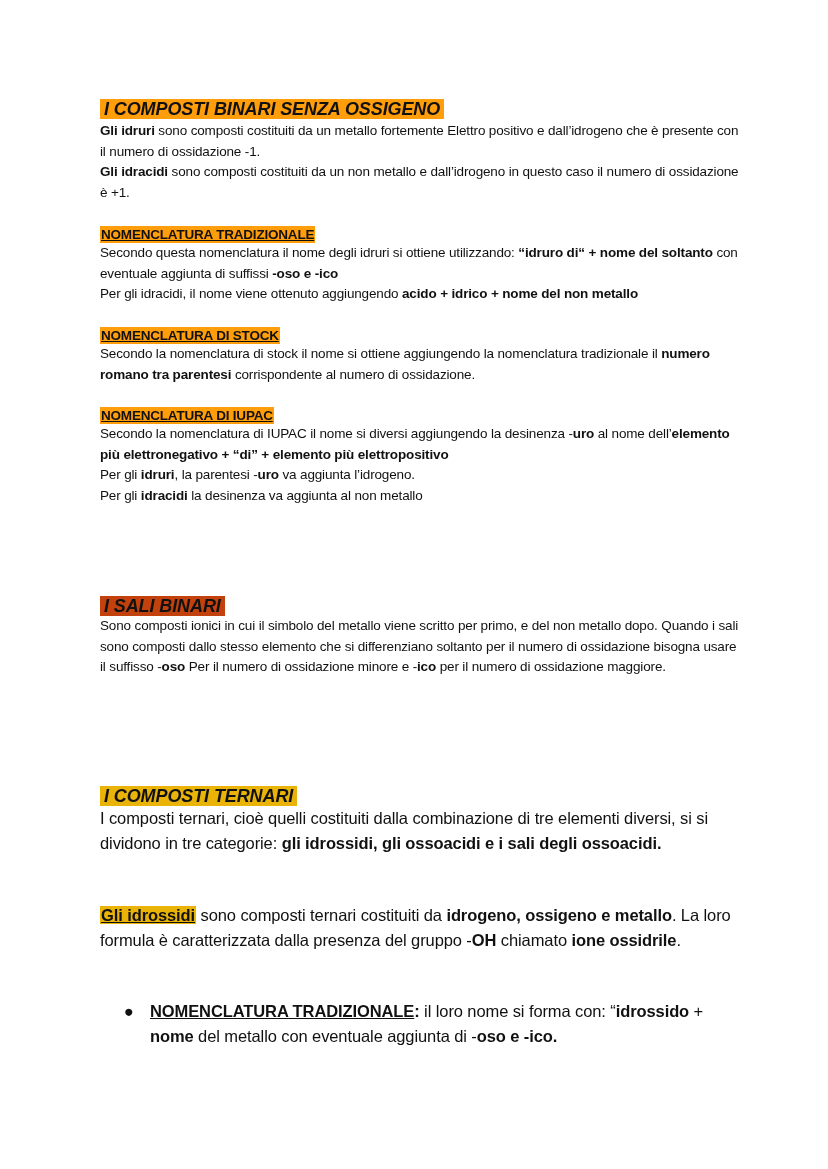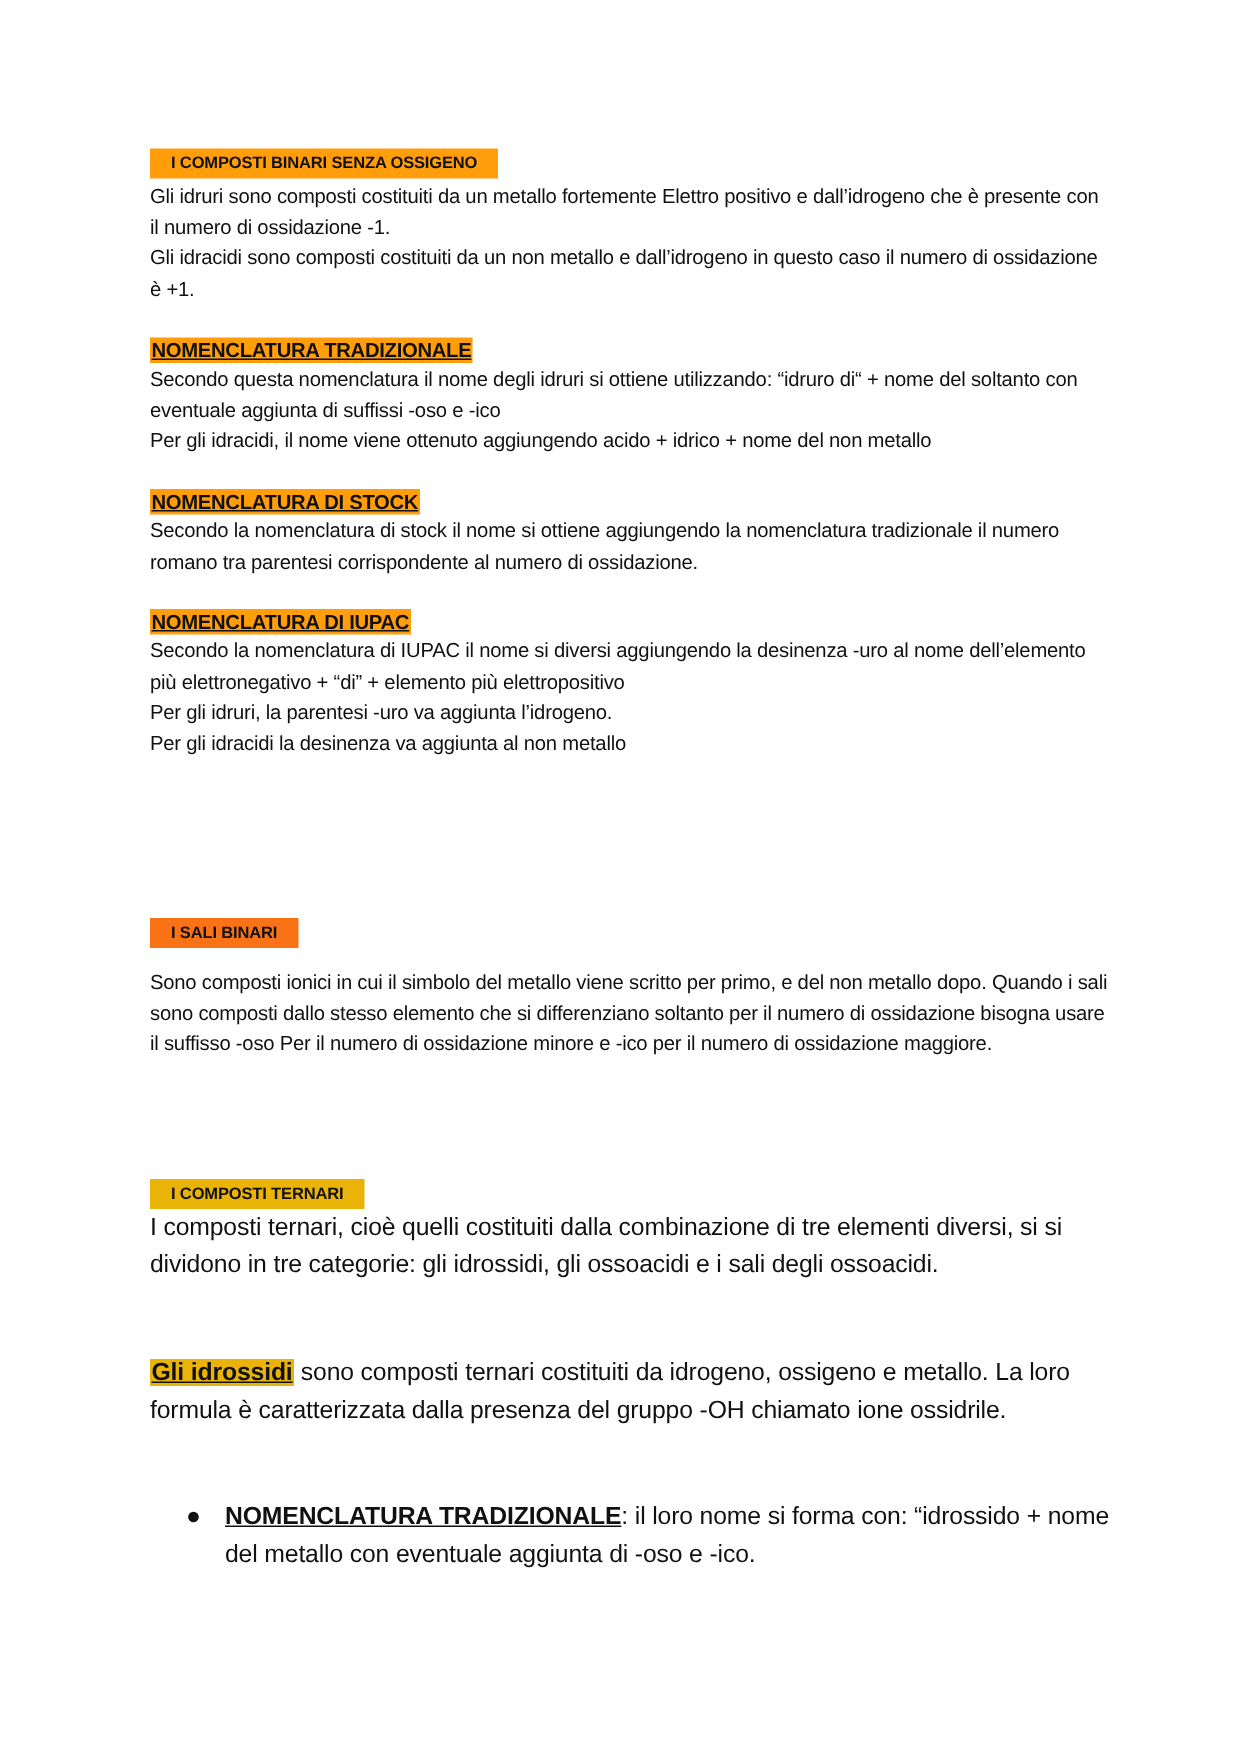--- a/index.html
+++ b/index.html
@@ -3,33 +3,33 @@
 <meta charset="utf-8">
 <style>
   html, body { margin: 0; padding: 0; background: #ffffff; }
   body {
     width: 828px; height: 1169px; position: relative; overflow: hidden;
     font-family: "Liberation Sans", sans-serif; color: #111;
   }
   .page { position: absolute; left: 100px; top: 0; width: 640px; }
   .block { position: absolute; left: 0; width: 640px; }
   .h1 {
-    display: inline-block; font-weight: bold; font-size: 11px; line-height: 20px;
-    padding: 0 14px; letter-spacing: -0.1px;
+    display: inline-block; font-weight: bold; font-size: 18px; line-height: 20px;
+    padding: 0 4px; letter-spacing: -0.1px; font-style: italic;
   }
   .h2 {
     display: inline-block; font-weight: bold; font-size: 13.5px; line-height: 17px;
     text-decoration: underline; padding: 0 1px; letter-spacing: -0.2px;
   }
   .orange { background: #ff9d0a; }
-  .cyan { background: #f97316; margin-top: 16px; }
+  .cyan { background: #c2410c; }
   .pink { background: #eab308; }
   .p { font-size: 13.5px; line-height: 20.5px; margin: 0; letter-spacing: -0.15px; }
   .p-large { font-size: 16.5px; line-height: 24.5px; margin: 0; letter-spacing: -0.1px; }
-  b { font-weight: normal; }
+  b { font-weight: bold; }
   .inline-hl { padding: 0 1px; text-decoration: underline; font-weight: bold; }
   .bullet-row { position: relative; padding-left: 50px; }
   .bullet { position: absolute; left: 24px; top: 0; font-size: 16.5px; line-height: 24.5px; }
   .u { text-decoration: underline; font-weight: bold; }
 </style>
 </head>
 <body>
 
 <div class="page">
 
@@ -68,21 +68,21 @@
     <p class="p">
       <span>Per gli </span><b>idruri</b><span>, la parentesi -</span><b>uro</b><span> va aggiunta l’idrogeno.</span>
     </p>
     <p class="p">
       <span>Per gli </span><b>idracidi</b><span> la desinenza va aggiunta al non metallo</span>
     </p>
   </div>
 
   <div class="block" style="top:596px;">
     <span class="h1 cyan">I SALI BINARI</span>
-    <p class="p" style="margin-top:13px;">
+    <p class="p" style="margin-top:0;">
       <span>Sono composti ionici in cui il simbolo del metallo viene scritto per primo, e del non metallo dopo. Quando i sali sono composti dallo stesso elemento che si differenziano soltanto per il numero di ossidazione bisogna usare il suffisso -</span><b>oso</b><span> Per il numero di ossidazione minore e -</span><b>ico</b><span> per il numero di ossidazione maggiore.</span>
     </p>
   </div>
 
   <div class="block" style="top:786px;">
     <span class="h1 pink">I COMPOSTI TERNARI</span>
     <p class="p-large">
       <span>I composti ternari, cioè quelli costituiti dalla combinazione di tre elementi diversi, si si dividono in tre categorie: </span><b>gli idrossidi, gli ossoacidi e i sali degli ossoacidi.</b>
     </p>
   </div>

